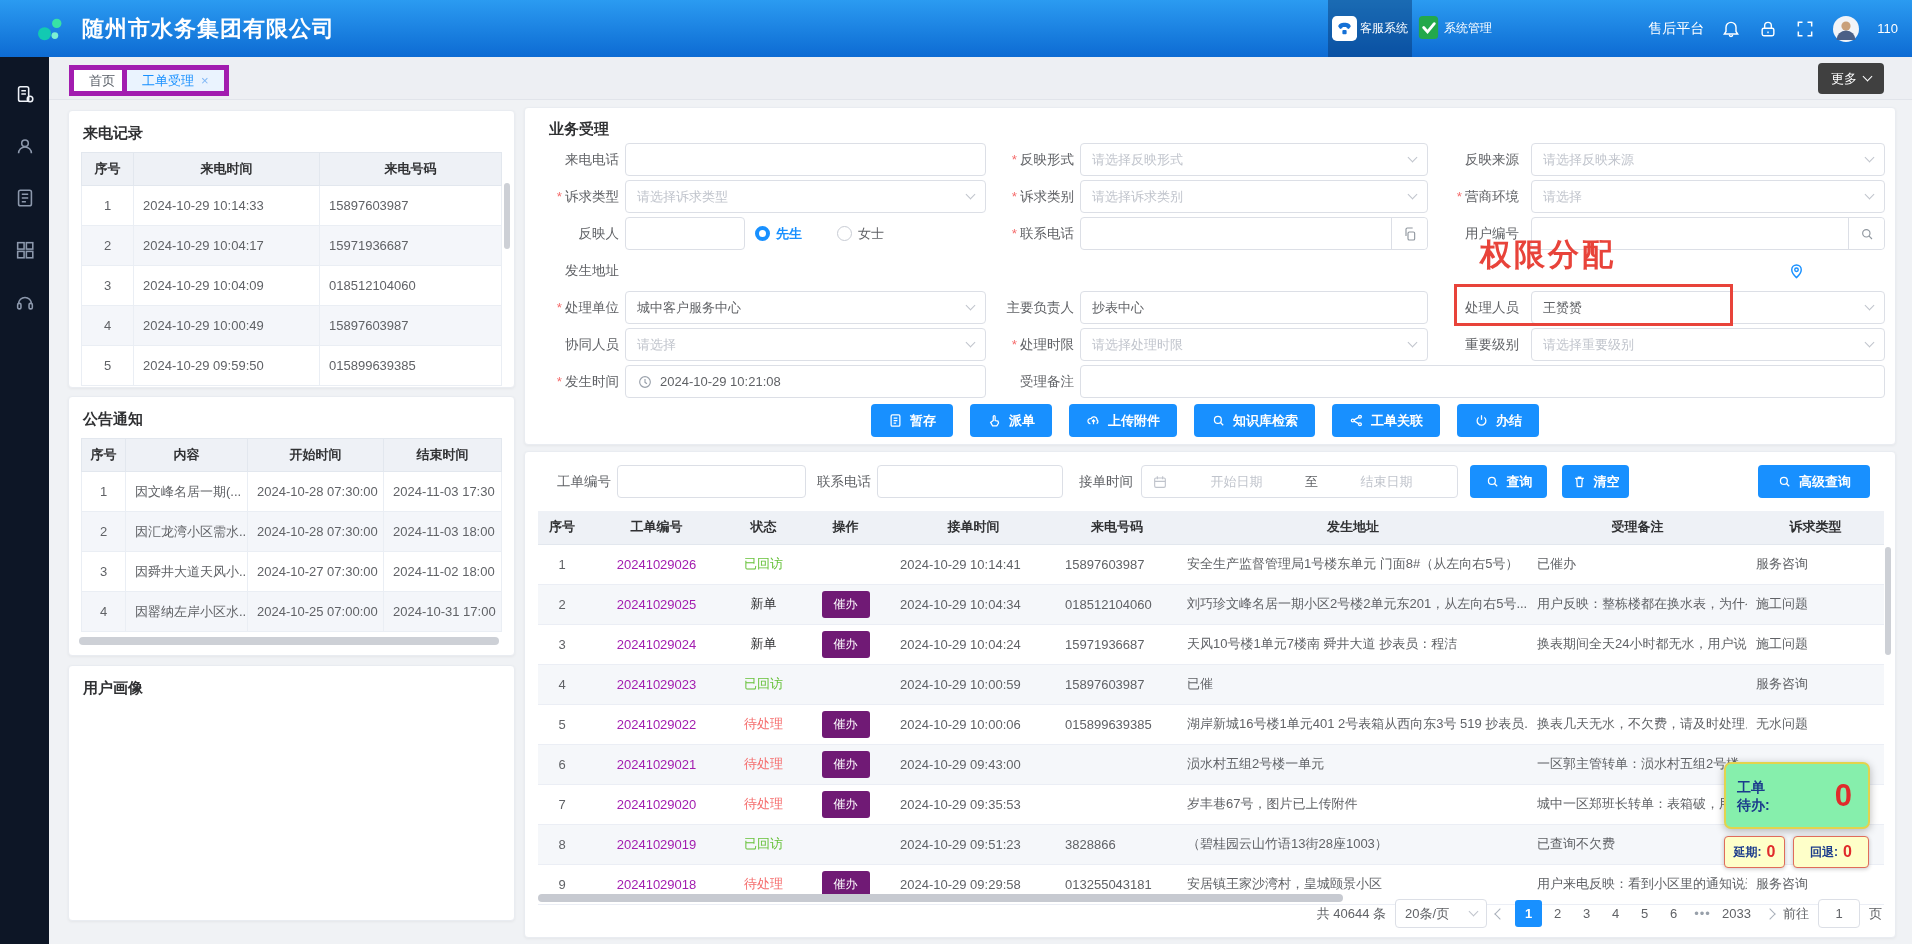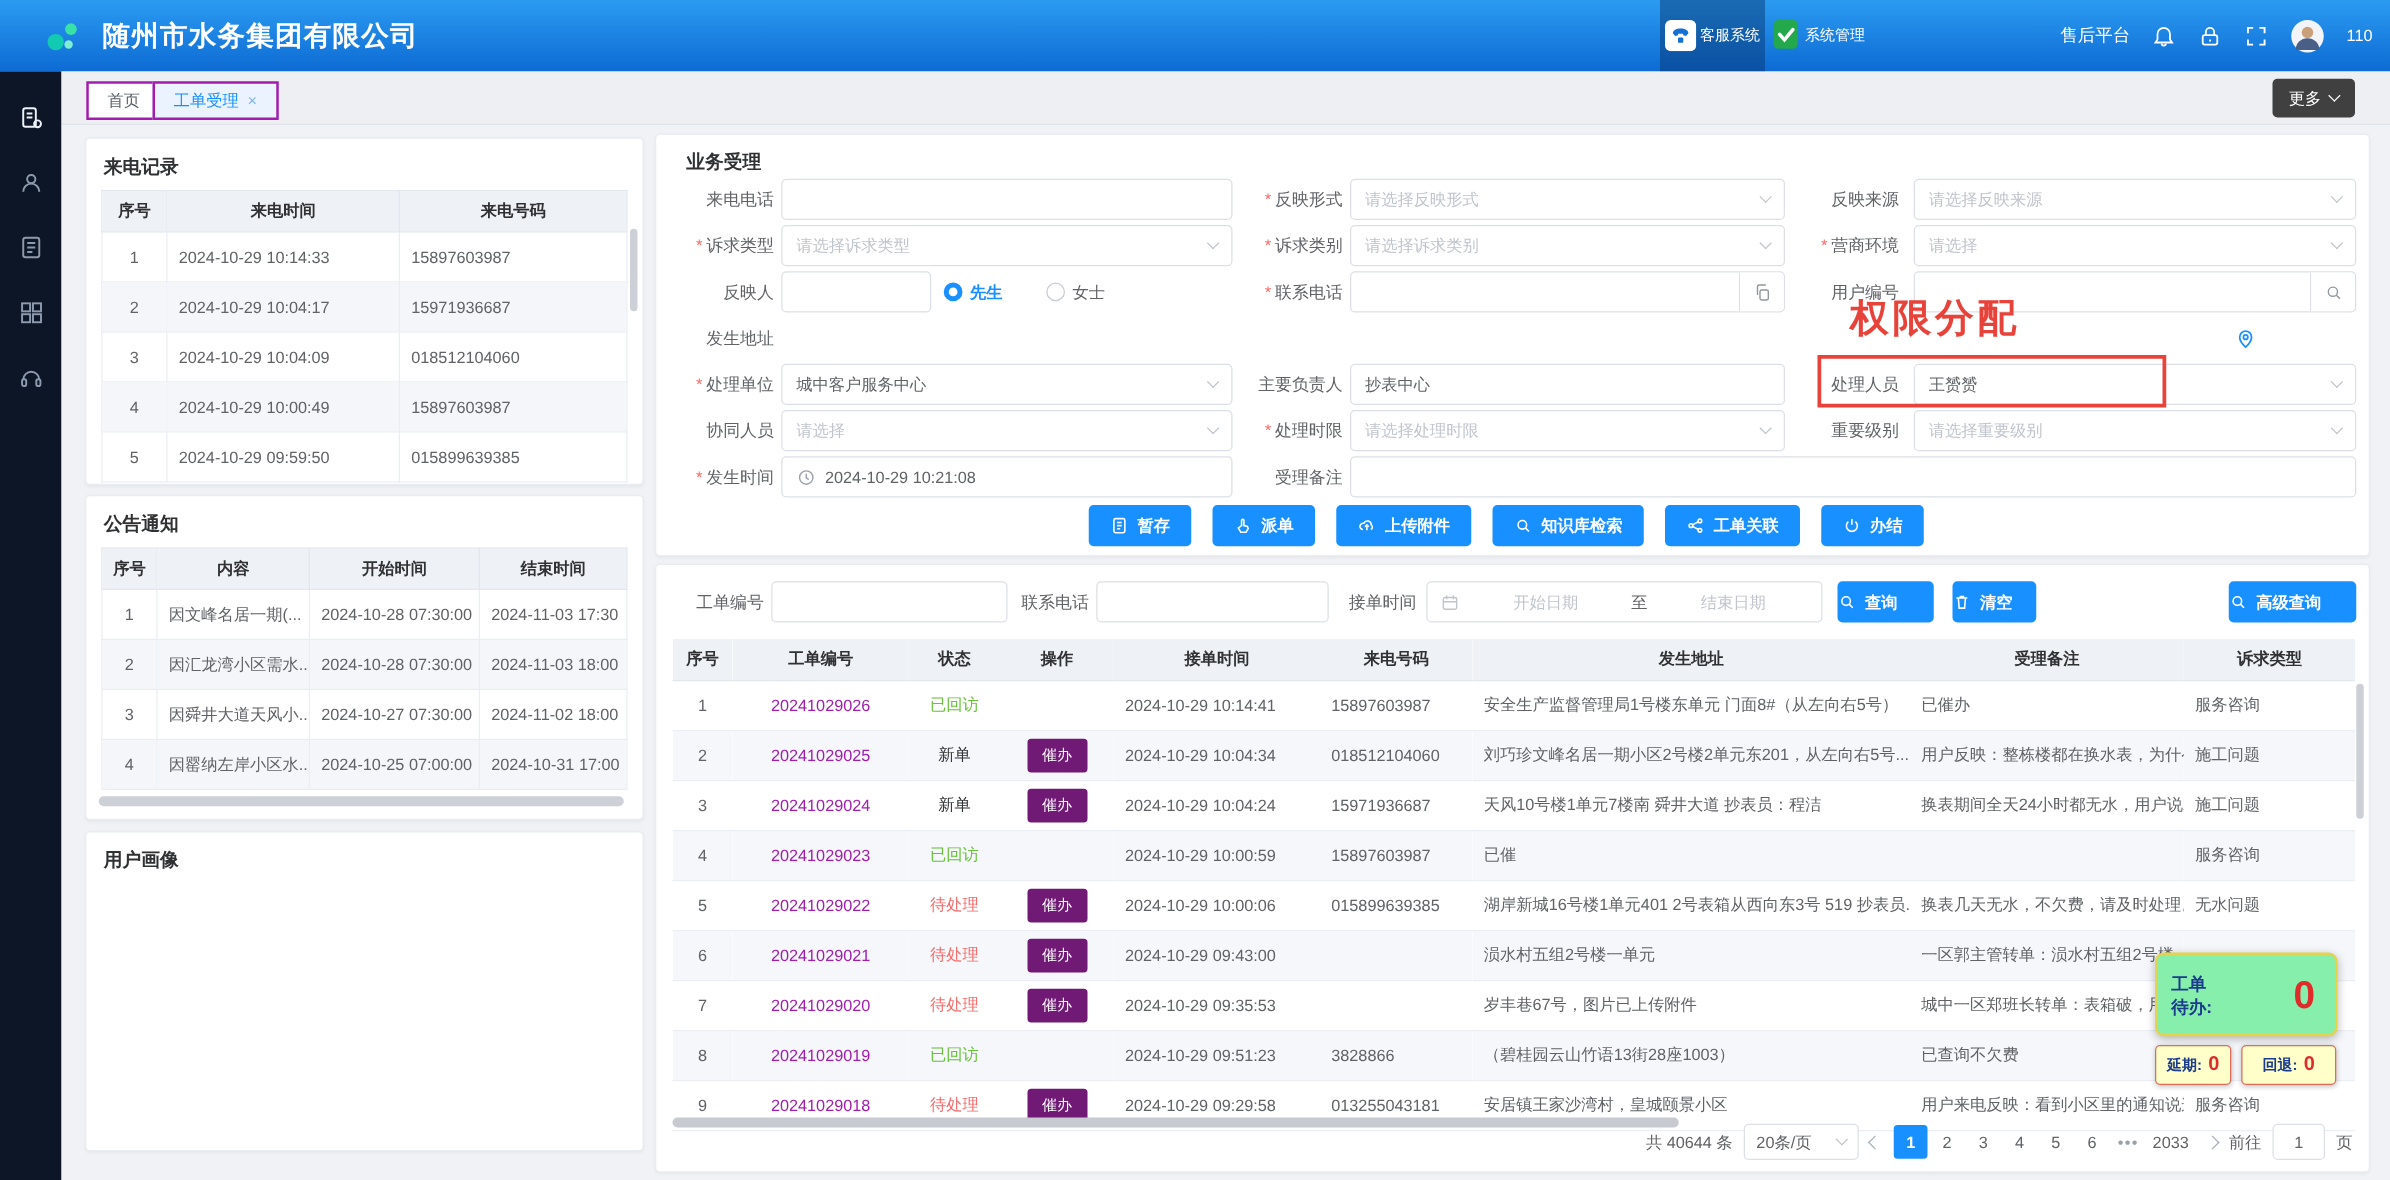--- a/index.html
+++ b/index.html
@@ -19,21 +19,21 @@
 .tico{width:20px;height:20px;color:#fff}
 
 
 .side{position:absolute;left:0;top:57px;width:49px;height:887px;background:#0d1626;
   display:flex;flex-direction:column;align-items:center;padding-top:26px;gap:30px;z-index:9}
 .side .sico{width:22px;height:22px;color:#8d99ad;cursor:pointer}
 .side .sico.on{color:#eef2f8}
 
 
 .tabbar{position:absolute;left:49px;top:57px;width:1863px;height:43px;background:#edeff3;border-bottom:1px solid #e1e4ea}
-.tab{position:absolute;top:8px;height:31px;padding:0 15px;background:#fff;border:2px solid #a21caf;
+.tab{position:absolute;top:8px;height:31px;padding:0 15px;background:#fff;border:5px solid #a21caf;
   display:flex;align-items:center;gap:7px;font-size:13px;color:#5a6068;cursor:pointer}
 .tab.on{color:#1890ff;background:#eaf3fe}
 .tab .x{font-size:13px;color:#7fb6f5;cursor:pointer}
 .more-btn{position:absolute;right:28px;top:6px;width:66px;height:31px;background:#404040;color:#fff;
   font-size:13px;border-radius:4px;display:flex;align-items:center;justify-content:center;gap:7px;cursor:pointer}
 .cdn{width:7px;height:7px;border-right:1.5px solid currentColor;border-bottom:1.5px solid currentColor;transform:rotate(45deg);margin-top:-4px}
 
 
 .panel{position:absolute;background:#fff;border-radius:4px;border:1px solid #e9ecf1;box-shadow:0 1px 3px rgba(0,0,0,.05)}
 .p-title{font-size:15px;font-weight:bold;color:#303133;padding:13px 14px 9px}
@@ -65,21 +65,21 @@
 .f-l1{left:0;width:94px}.f-i1{left:100px;width:361px}
 .f-l2{left:449px;width:100px}.f-i2{left:555px;width:348px}
 .f-l3{left:880px;width:114px}.f-i3{left:1006px;width:354px}
 .radio{position:absolute;display:flex;align-items:center;gap:6px;height:33px;font-size:13px;color:#1890ff;cursor:pointer;font-weight:bold}
 .radio .dot{width:15px;height:15px;border-radius:50%;border:4.5px solid #1890ff;background:#fff;flex:none}
 .radio.off{color:#606266;font-weight:normal}
 .radio.off .dot{border:1px solid #c8ccd4}
 .pin{position:absolute;left:1262px;top:7px;width:19px;height:19px;color:#1890ff;cursor:pointer}
 .actions{position:absolute;left:0;top:296px;width:1360px;display:flex;justify-content:center;gap:17px}
 .btn{height:33px;background:#1890ff;color:#fff;border:none;border-radius:4px;font-size:13px;font-weight:bold;
-  display:inline-flex;align-items:center;justify-content:flex-start;gap:7px;cursor:pointer;padding:0 17px}
+  display:inline-flex;align-items:center;justify-content:center;gap:7px;cursor:pointer;padding:0 17px}
 .bico{width:15px;height:15px}
 .anno{position:absolute;left:955px;top:126px;font-size:31px;font-weight:bold;color:#e8433a;letter-spacing:3px;z-index:4}
 .redbox{position:absolute;left:929px;top:176px;width:279px;height:42px;border:3px solid #e8433a;z-index:4;pointer-events:none}
 
 
 .srow{position:absolute;left:0;top:13px;width:1372px;height:33px}
 .inp{position:absolute;height:33px;border:1px solid #dcdfe6;border-radius:4px;background:#fff;font-size:13px;color:#606266;padding:0 10px;outline:none;font-family:inherit}
 .daterange{display:flex;align-items:center;padding:0 10px;gap:8px;color:#c0c4cc}
 .daterange .mid{color:#606266;font-size:13px}
 .daterange .dph{font-size:13px;color:#c0c4cc;flex:1;text-align:center;white-space:nowrap}
@@ -504,21 +504,21 @@
             <path d="M15.2 15.2 19.5 19.5"></path>
           </svg>
         <span>查询</span>
       </button>
       <button class="btn" style="position:absolute;left:1037px;top:0;width:67px;padding:0">
         <svg class="bico" viewBox="0 0 24 24" fill="none" stroke="currentColor" stroke-width="2">
             <path d="M5 7h14M10 7V5h4v2M7.5 7l1 13h7l1-13"></path>
           </svg>
         <span>清空</span>
       </button>
-      <button class="btn" style="position:absolute;right:12px;top:0;width:102px;padding:0">
+      <button class="btn" style="position:absolute;right:27px;top:0;width:112px;padding:0">
         <svg class="bico" viewBox="0 0 24 24" fill="none" stroke="currentColor" stroke-width="2">
             <circle cx="11" cy="11" r="5.5"></circle>
             <path d="M15.2 15.2 19.5 19.5"></path>
           </svg>
         <span>高级查询</span>
       </button>
     </div>
 
     <table class="orders-table">
       <colgroup>

